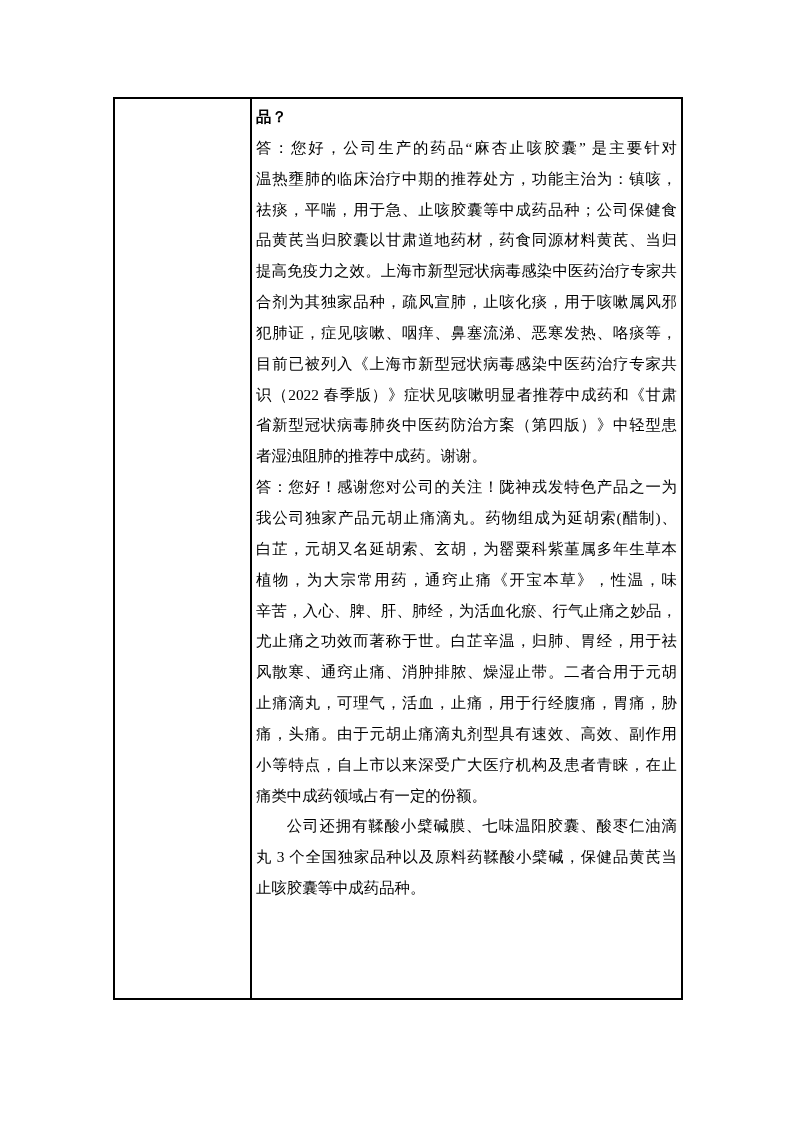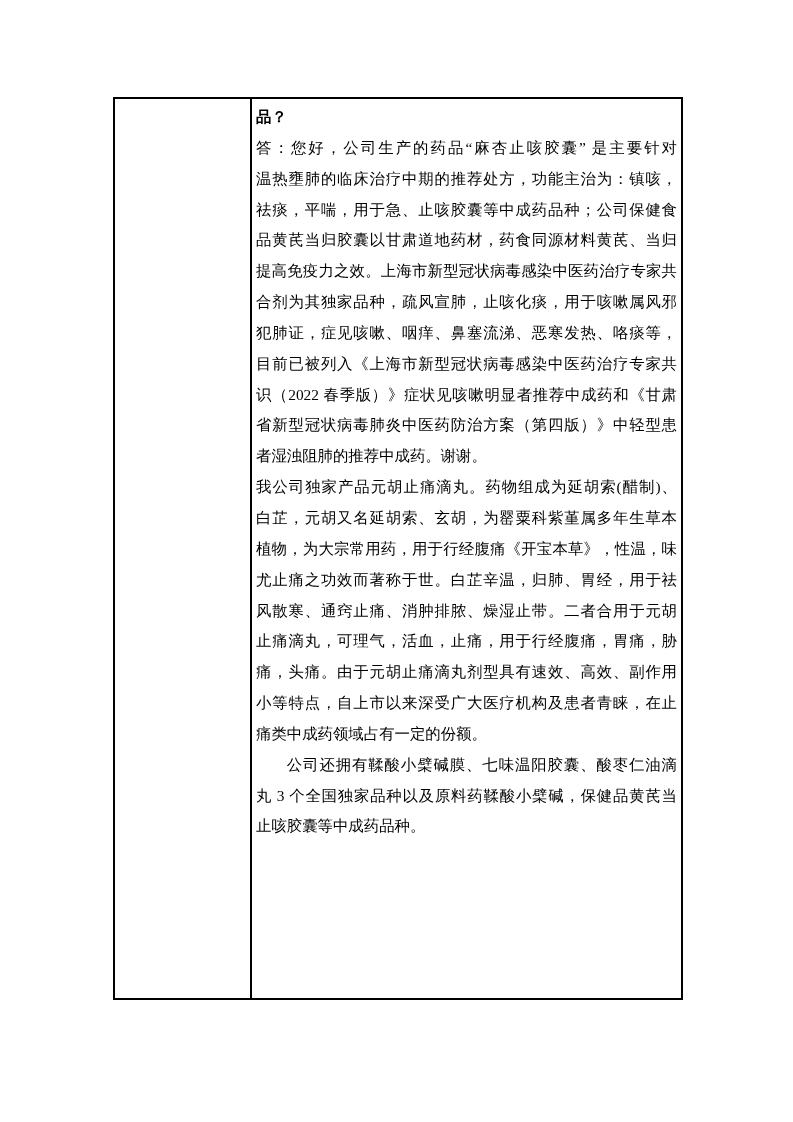--- a/index.html
+++ b/index.html
@@ -74,23 +74,25 @@
           <div class="line stretch">温热壅肺的临床治疗中期的推荐处方，功能主治为：镇咳，</div>
           <div class="line stretch">祛痰，平喘，用于急、止咳胶囊等中成药品种；公司保健食</div>
           <div class="line stretch">品黄芪当归胶囊以甘肃道地药材，药食同源材料黄芪、当归</div>
           <div class="line stretch">提高免疫力之效。上海市新型冠状病毒感染中医药治疗专家共</div>
           <div class="line stretch">合剂为其独家品种，疏风宣肺，止咳化痰，用于咳嗽属风邪</div>
           <div class="line stretch">犯肺证，症见咳嗽、咽痒、鼻塞流涕、恶寒发热、咯痰等，</div>
           <div class="line stretch">目前已被列入《上海市新型冠状病毒感染中医药治疗专家共</div>
           <div class="line stretch">识（2022 春季版）》症状见咳嗽明显者推荐中成药和《甘肃</div>
           <div class="line stretch">省新型冠状病毒肺炎中医药防治方案（第四版）》中轻型患</div>
           <div class="line">者湿浊阻肺的推荐中成药。谢谢。</div>
+          <div class="line stretch">答：您好！感谢您对公司的关注！陇神戎发特色产品之一为</div>
           <div class="line stretch">我公司独家产品元胡止痛滴丸。药物组成为延胡索(醋制)、</div>
           <div class="line stretch">白芷，元胡又名延胡索、玄胡，为罂粟科紫堇属多年生草本</div>
-          <div class="line stretch">植物，为大宗常用药，用于行经腹痛《开宝本草》，性温，味</div>
+          <div class="line stretch">植物，为大宗常用药，通窍止痛《开宝本草》，性温，味</div>
+          <div class="line stretch">辛苦，入心、脾、肝、肺经，为活血化瘀、行气止痛之妙品，</div>
           <div class="line stretch">尤止痛之功效而著称于世。白芷辛温，归肺、胃经，用于祛</div>
           <div class="line stretch">风散寒、通窍止痛、消肿排脓、燥湿止带。二者合用于元胡</div>
           <div class="line stretch">止痛滴丸，可理气，活血，止痛，用于行经腹痛，胃痛，胁</div>
           <div class="line stretch">痛，头痛。由于元胡止痛滴丸剂型具有速效、高效、副作用</div>
           <div class="line stretch">小等特点，自上市以来深受广大医疗机构及患者青睐，在止</div>
           <div class="line">痛类中成药领域占有一定的份额。</div>
           <div class="line stretch indent">公司还拥有鞣酸小檗碱膜、七味温阳胶囊、酸枣仁油滴</div>
           <div class="line stretch">丸 3 个全国独家品种以及原料药鞣酸小檗碱，保健品黄芪当</div>
           <div class="line">止咳胶囊等中成药品种。</div>
         </div>

